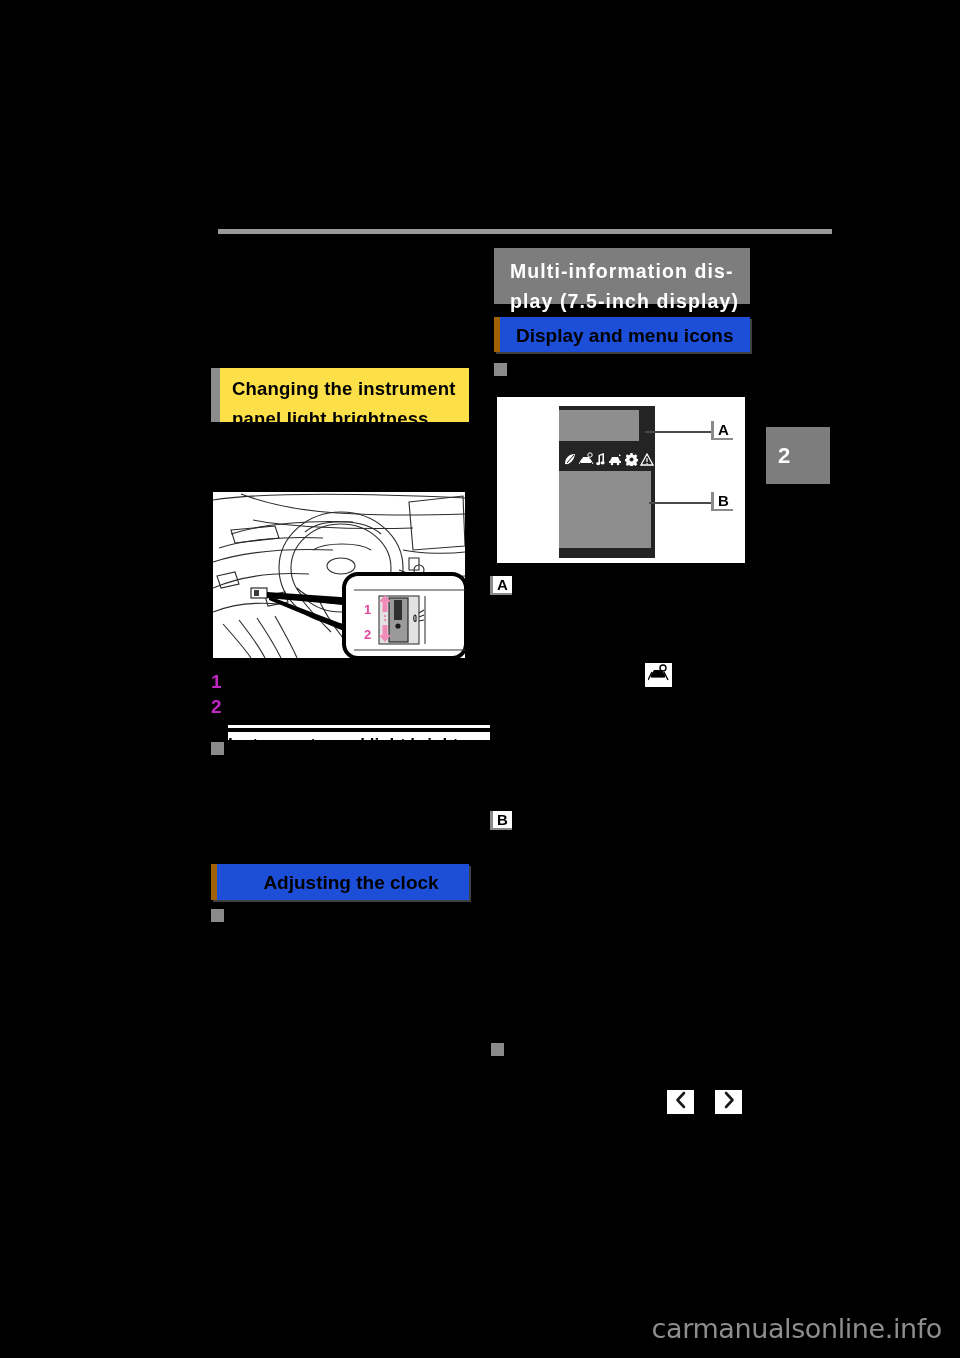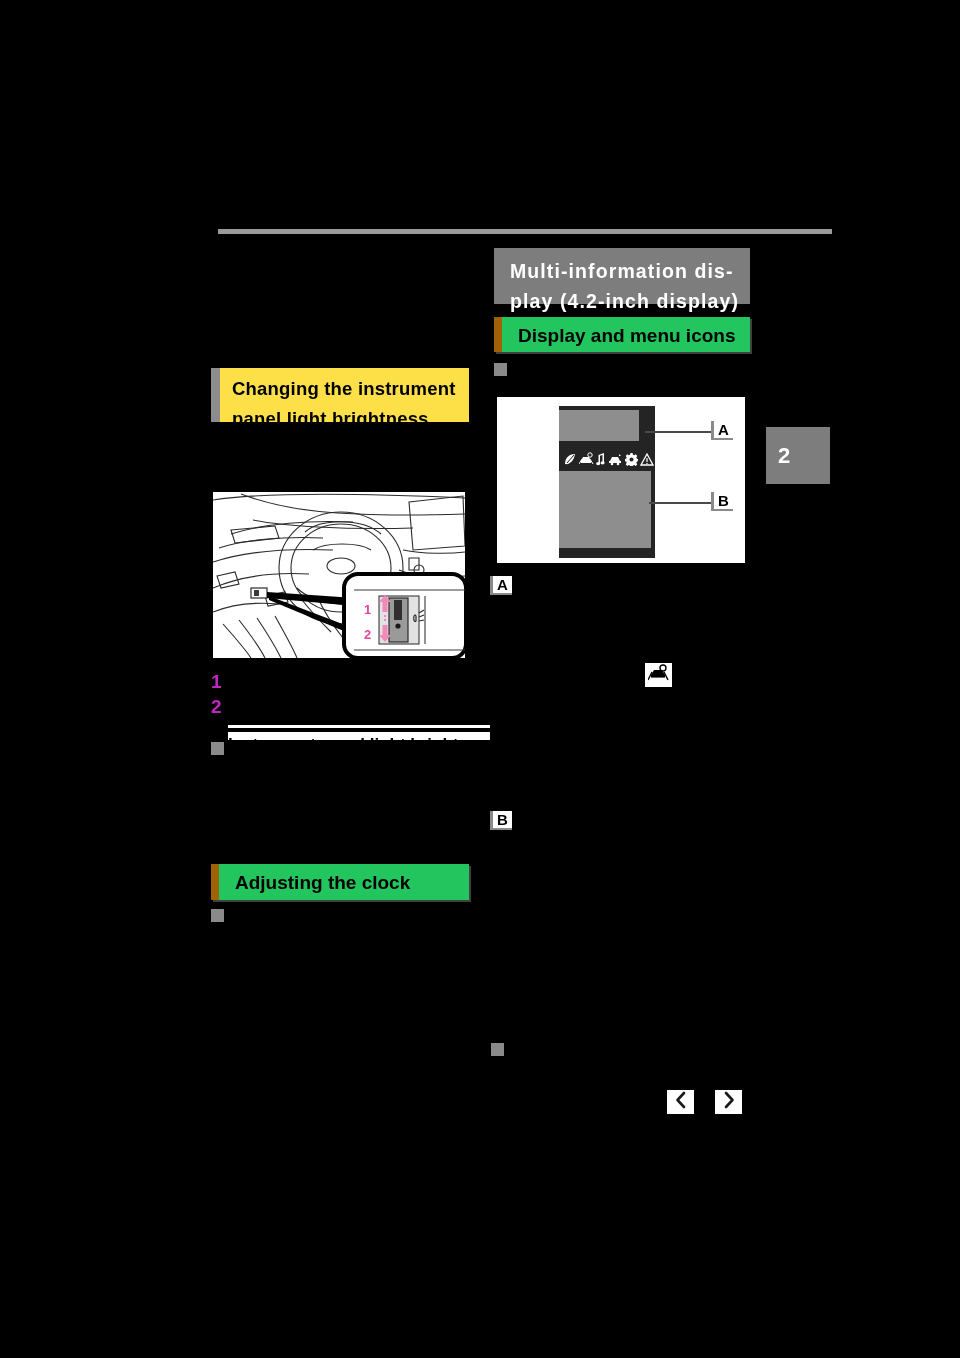--- a/index.html
+++ b/index.html
@@ -60,28 +60,28 @@
     font-weight: bold;
     font-size: 19.5px;
     letter-spacing: 1.1px;
     line-height: 30px;
     padding: 8px 0 8px 16px;
     box-sizing: border-box;
   }
 
   .h-minor {
     position: absolute;
-    background: #22c55e;
+    background: #1d4ed8;
     color: #000000;
     font-weight: bold;
     font-size: 19px;
     line-height: 26px;
     padding: 6px 0 6px 16px;
     box-sizing: border-box;
-    border-left: 8px solid #a16207;
+    border-left: 6px solid #a16207;
     box-shadow: 2px 2px 0 rgba(255,255,255,0.25);
   }
 
   
   .sq-bullet {
     position: absolute;
     width: 13px;
     height: 13px;
     background: #8a8a8a;
   }
@@ -294,25 +294,25 @@
   </div>
 
   <div class="num-marker" style="left:211px; top:672px;">1</div>
   <div class="num-marker" style="left:211px; top:697px;">2</div>
 
   <div class="thin-rule" style="left:228px; top:725px; width:262px; height:3px;"></div>
   <div class="thin-rule" style="left:228px; top:732px; width:262px; height:8px;"></div>
   <div class="sq-bullet" style="left:211px; top:742px;"></div>
   <div class="clipped-text-row" style="left:228px; top:735px; width:262px; height:8px; font-size:17px; font-weight:bold;">Instrument panel light bright-</div>
 
-  <div class="h-minor" style="left:211px; top:864px; width:258px; height:36px;">Adjusting the clock</div>
+  <div class="h-minor" style="left:211px; top:864px; width:258px; height:36px;text-align:center;">Adjusting the clock</div>
 
   <div class="sq-bullet" style="left:211px; top:909px;"></div>
 
-  <div class="h-major" style="left:494px; top:248px; width:256px; height:56px;">Multi-information dis-play (4.2-inch display)</div>
+  <div class="h-major" style="left:494px; top:248px; width:256px; height:56px;">Multi-information dis-play (7.5-inch display)</div>
 
   <div class="h-minor" style="left:494px; top:317px; width:256px; height:35px;">Display and menu icons</div>
 
   <div class="sq-bullet" style="left:494px; top:363px;"></div>
 
   <div class="illus-mid">
     <div class="mid-screen">
       <div class="mid-top-panel"></div>
       <div class="mid-icon-row">
 
@@ -401,14 +401,15 @@
     </span>
   </div>
   <div class="inline-chip" style="left:715px; top:1090px; width:27px; height:24px;">
     <span>
       <svg width="16" height="18" viewBox="0 0 16 18">
         <path d="M5 2 L 11.5 9 L 5 16" fill="none" stroke="#1a1a1a" stroke-width="2.6" stroke-linecap="round" stroke-linejoin="round"></path>
       </svg>
     </span>
   </div>
 
+  <div class="watermark">carmanualsonline.info</div>
 
 </div>
 
 </body></html>

